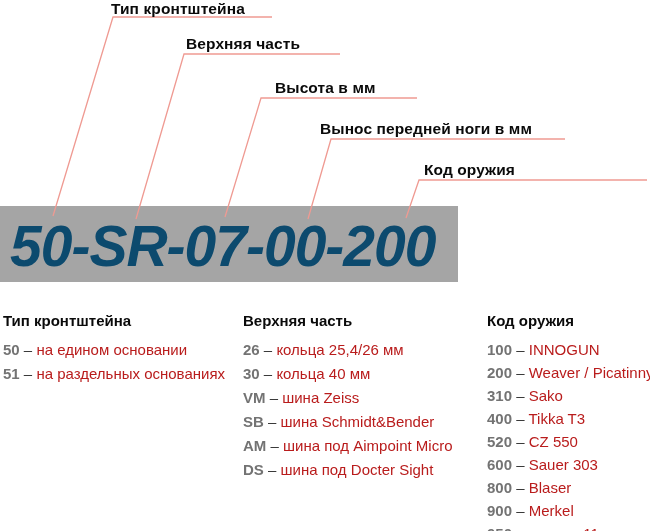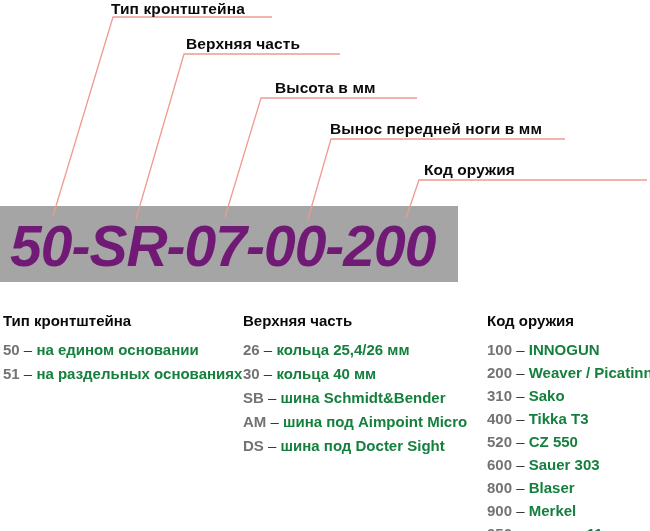--- a/index.html
+++ b/index.html
@@ -42,21 +42,21 @@
     display: flex;
     align-items: center;
   }
   .code-text {
     font-size: 57px;
     font-weight: bold;
     font-style: italic;
     letter-spacing: -1px;
     padding-left: 10px;
     padding-top: 4px;
-    color: #701a75;
+    color: #0c4a6e;
     white-space: nowrap;
   }
   .legend {
     position: absolute;
     top: 313px;
     left: 0;
     width: 650px;
     z-index: 2;
   }
   .legend-col {
@@ -84,39 +84,38 @@
     height: 23px;
   }
   .legend-row .code {
     font-weight: bold;
     color: #737373;
   }
   .legend-row .sep {
     color: #3a3a3a;
   }
   .legend-row .desc {
-    color: #15803d;
-    font-weight: bold;
+    color: #b91c1c;
   }
 </style>
 </head>
 <body style="background: rgb(255, 255, 255);">
 
 <svg class="leader-svg" viewBox="0 0 650 531" xmlns="http://www.w3.org/2000/svg">
   <polyline points="272,17 113,17 53,216" fill="none" stroke="#ef9a92" stroke-width="1.3"></polyline>
   <polyline points="340,54 184,54 136,219" fill="none" stroke="#ef9a92" stroke-width="1.3"></polyline>
   <polyline points="417,98 261,98 225,217" fill="none" stroke="#ef9a92" stroke-width="1.3"></polyline>
   <polyline points="565,139 331,139 308,219" fill="none" stroke="#ef9a92" stroke-width="1.3"></polyline>
   <polyline points="647,180 419,180 406,218" fill="none" stroke="#ef9a92" stroke-width="1.3"></polyline>
 </svg>
 
 <div class="callout-label" style="left:111px; top:1px;">Тип кронтштейна</div>
 <div class="callout-label" style="left:186px; top:36px;">Верхняя часть</div>
 <div class="callout-label" style="left:275px; top:80px;">Высота в мм</div>
-<div class="callout-label" style="left:330px; top:121px;">Вынос передней ноги в мм</div>
+<div class="callout-label" style="left:320px; top:121px;">Вынос передней ноги в мм</div>
 <div class="callout-label" style="left:424px; top:162px;">Код оружия</div>
 
 <div class="code-bar" style="background: rgb(165, 165, 165);">
   <span class="code-text">50-SR-07-00-200</span>
 </div>
 
 <div class="legend">
 
   <div class="legend-col c0">
     <div class="legend-header">Тип кронтштейна</div>
@@ -128,20 +127,23 @@
     </div>
   </div>
 
   <div class="legend-col c1">
     <div class="legend-header">Верхняя часть</div>
     <div class="legend-row">
       <span class="code">26</span><span class="sep"> – </span><span class="desc">кольца 25,4/26 мм</span>
     </div>
     <div class="legend-row">
       <span class="code">30</span><span class="sep"> – </span><span class="desc">кольца 40 мм</span>
+    </div>
+    <div class="legend-row">
+      <span class="code">VM</span><span class="sep"> – </span><span class="desc">шина Zeiss</span>
     </div>
     <div class="legend-row">
       <span class="code">SB</span><span class="sep"> – </span><span class="desc">шина Schmidt&amp;Bender</span>
     </div>
     <div class="legend-row">
       <span class="code">AM</span><span class="sep"> – </span><span class="desc">шина под Aimpoint Micro</span>
     </div>
     <div class="legend-row">
       <span class="code">DS</span><span class="sep"> – </span><span class="desc">шина под Docter Sight</span>
     </div>

